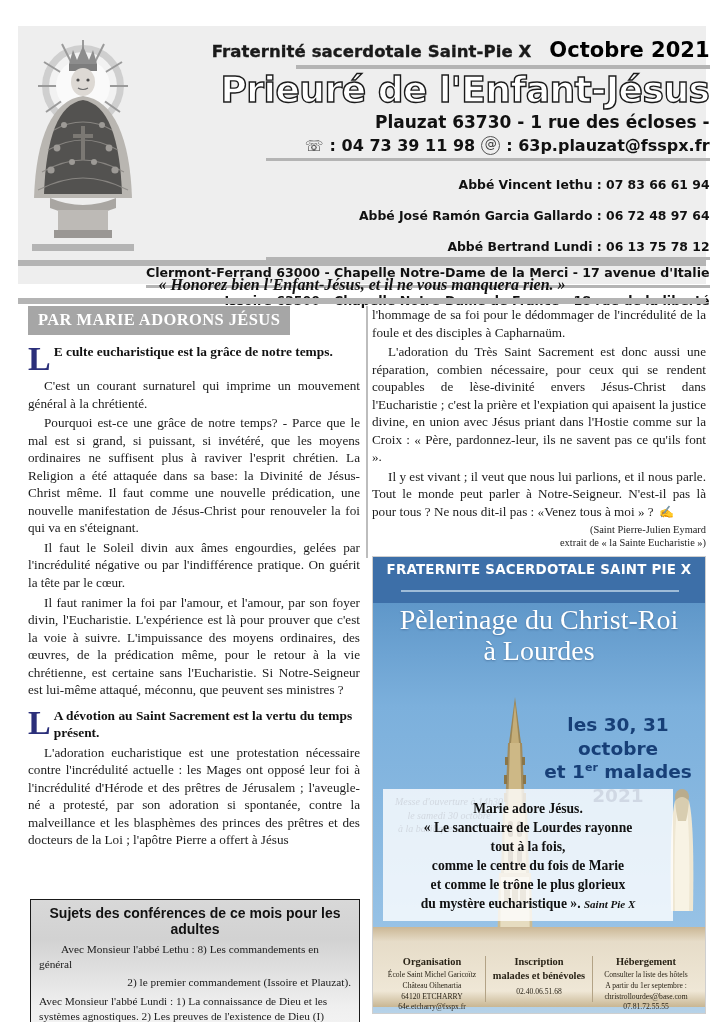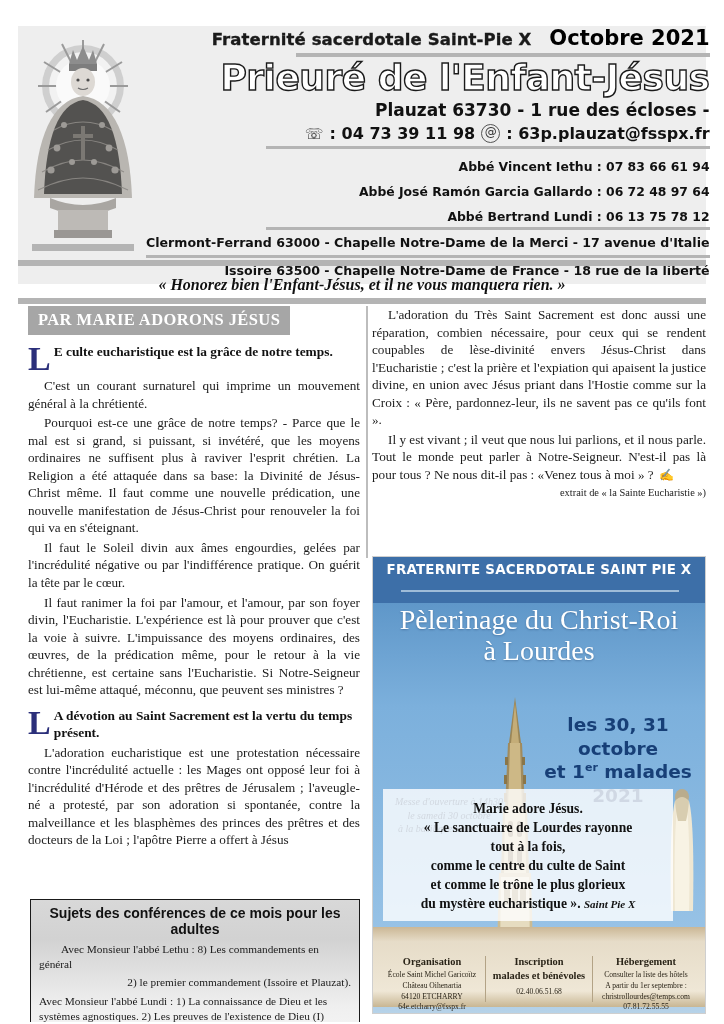--- a/index.html
+++ b/index.html
@@ -38,20 +38,21 @@
     flex: 1 1 auto;
     position: relative;
     padding-right: 14px;
     text-align: right;
   }
   .line-fsspx {
     display: flex;
     align-items: baseline;
     justify-content: flex-end;
     gap: 18px;
+    padding-top: 12px;
   }
   .fsspx-name {
     font-family: "DejaVu Sans", sans-serif;
     font-weight: bold;
     font-size: 16.5px;
     letter-spacing: .1px;
     color: #1a1a1a;
     -webkit-text-stroke: 0.35px #1a1a1a;
   }
   .month-year {
@@ -111,21 +112,21 @@
     width: 17px; height: 17px;
     line-height: 15px;
     text-align: center;
     font-size: 12px;
   }
   .priest-line {
     font-family: "DejaVu Sans", sans-serif;
     font-weight: bold;
     font-size: 12.4px;
     color: #111;
-    margin-top: 10px;
+    margin-top: 16px;
     white-space: nowrap;
   }
   .chapel-line {
     font-family: "DejaVu Sans", sans-serif;
     font-weight: bold;
     font-size: 12.6px;
     color: #111;
     white-space: nowrap;
     padding: 2px 0;
   }
@@ -524,22 +525,24 @@
 
   <div class="dropcap-para" style="margin-top:8px;">
     <span class="dropcap">L</span>
     <p class="lead">A dévotion au Saint Sacrement est la vertu du temps présent.</p>
   </div>
 
   <p class="body">L'adoration eucharistique est une protestation nécessaire contre l'incrédulité actuelle : les Mages ont opposé leur foi à l'incrédulité d'Hérode et des prêtres de Jérusalem ; l'aveugle-né a protesté, par son adoration si spontanée, contre la malveillance et les blasphèmes des princes des prêtres et des docteurs de la Loi ; l'apôtre Pierre a offert à Jésus</p>
 </div>
 
 <div class="col-right">
+  <p class="body noindent">l'hommage de sa foi pour le dédommager de l'incrédulité de la foule et des disciples à Capharnaüm.</p>
   <p class="body">L'adoration du Très Saint Sacrement est donc aussi une réparation, combien nécessaire, pour ceux qui se rendent coupables de lèse-divinité envers Jésus-Christ dans l'Eucharistie ; c'est la prière et l'expiation qui apaisent la justice divine, en union avec Jésus priant dans l'Hostie comme sur la Croix : « Père, pardonnez-leur, ils ne savent pas ce qu'ils font ».</p>
   <p class="body"><span>Il y est vivant ; il veut que nous lui parlions, et il nous parle. Tout le monde peut parler à Notre-Seigneur. N'est-il pas là pour tous ? Ne nous dit-il pas : «Venez tous à moi » ?</span><span class="quote-end-glyph">✍</span></p>
+  <p class="attrib">(Saint Pierre-Julien Eymard</p>
   <p class="attrib">extrait de « la Sainte Eucharistie »)</p>
 </div>
 
 <div class="conf-box">
   <div class="conf-title">Sujets des conférences de ce mois pour les adultes</div>
   <p class="conf-p first-line-indent">Avec Monsieur l'abbé Lethu : 8) Les commandements en général</p>
   <p class="conf-p center-right">2) le premier commandement (Issoire et Plauzat).</p>
   <p class="conf-p">Avec Monsieur l'abbé Lundi : 1) La connaissance de Dieu et les systèmes agnostiques. 2) Les preuves de l'existence de Dieu (I) (Clermont-Ferrand).</p>
 </div>
 
@@ -600,21 +603,21 @@
     <ellipse cx="15" cy="12" rx="7" ry="8" fill="#b9ac8d"></ellipse>
     <path d="M8 16 C4 32 3 70 4 126 L26 126 C27 70 26 32 22 16 Z" fill="#efe7d2"></path>
     <path d="M11 18 C8 34 7 72 8 126 L22 126 C23 72 22 34 19 18 Z" fill="#f8f3e4"></path>
     <path d="M8 16 Q15 8 22 16 Q21 28 19 36 L11 36 Q9 28 8 16 Z" fill="#d8cdb0"></path>
   </svg>
 
   <div class="poster-quote-box">
     <span class="ln">Marie adore Jésus.</span>
     <span class="ln">« Le sanctuaire de Lourdes rayonne</span>
     <span class="ln">tout à la fois,</span>
-    <span class="ln">comme le centre du culte de Saint</span>
+    <span class="ln">comme le centre du fois de Marie</span>
     <span class="ln">et comme le trône le plus glorieux</span>
     <span class="ln"><span>du mystère eucharistique ».</span> <span class="sig">Saint Pie X</span></span>
   </div>
 
   <div class="poster-footer">
     <div class="pf-col">
       <div class="pf-title">Organisation</div>
       <div class="pf-line">École Saint Michel Garicoïtz</div>
       <div class="pf-line">Château Oihenartia</div>
       <div class="pf-line">64120 ETCHARRY</div>
@@ -622,19 +625,19 @@
     </div>
     <div class="pf-col">
       <div class="pf-title">Inscription</div>
       <div class="pf-title">malades et bénévoles</div>
       <div class="pf-line" style="margin-top:6px;">02.40.06.51.68</div>
     </div>
     <div class="pf-col">
       <div class="pf-title">Hébergement</div>
       <div class="pf-line">Consulter la liste des hôtels</div>
       <div class="pf-line">A partir du 1er septembre :</div>
-      <div class="pf-line">christrollourdes@temps.com</div>
+      <div class="pf-line">christrollourdes@base.com</div>
       <div class="pf-line">07.81.72.55.55</div>
     </div>
   </div>
 </div>
 
 <div class="page-edge"></div>
 
 </body></html>

